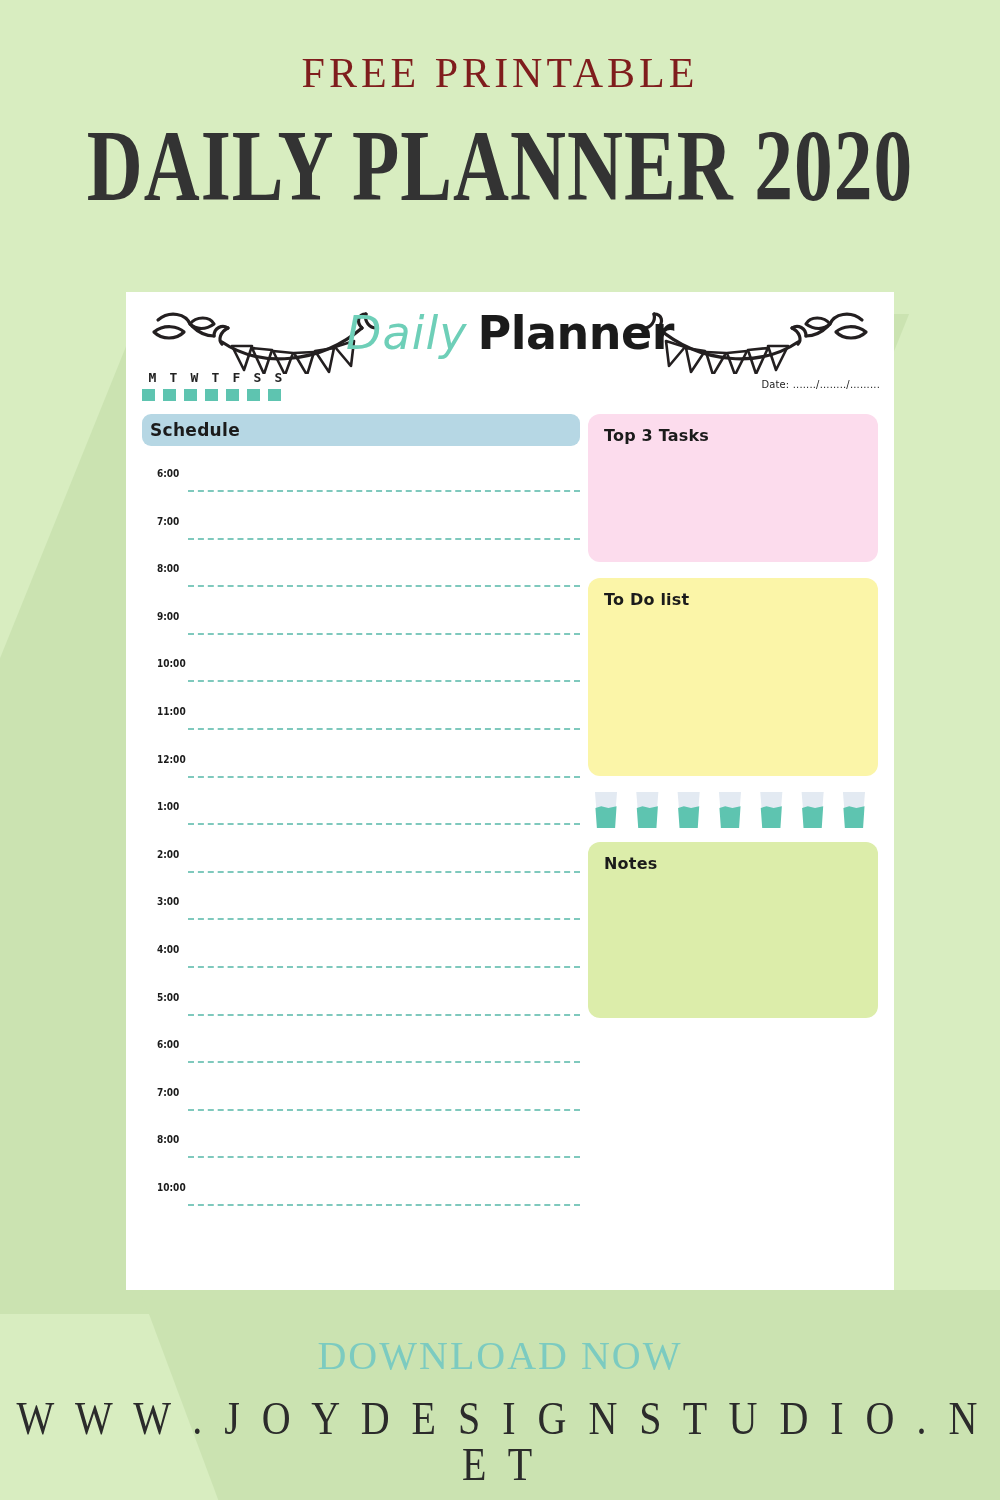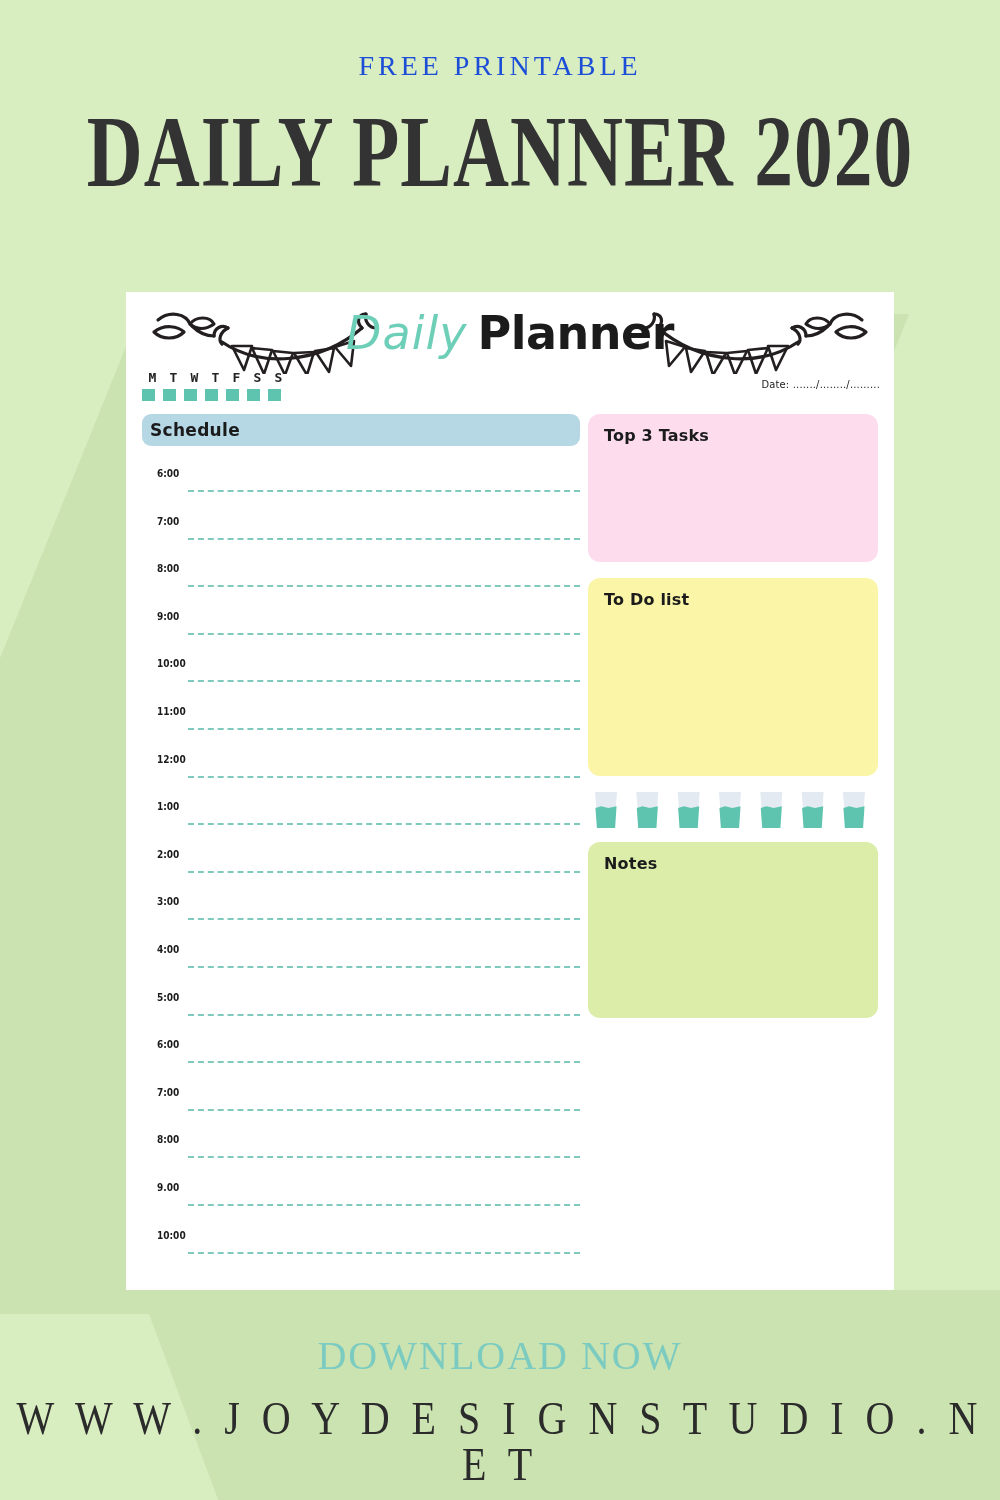--- a/index.html
+++ b/index.html
@@ -33,22 +33,22 @@
     z-index: 1;
   }
 
   
   #top-header {
     position: absolute; top: 0; left: 0; width: 1000px;
     z-index: 4; text-align: center; padding-top: 52px;
   }
   #eyebrow {
     font-family: "Liberation Serif", serif;
-    color: #1d4ed8;
-    font-size: 28px;
+    color: #7f1d1d;
+    font-size: 42px;
     letter-spacing: 4px;
     line-height: 1;
   }
   #main-title {
     font-family: "Liberation Serif", serif;
     font-weight: bold;
     color: #333333;
     font-size: 76px;
     letter-spacing: 1px;
     line-height: 1;
@@ -358,24 +358,20 @@
             </div>
           <div class="slot">
               <div class="t">7:00</div>
               <div class="rule"></div>
             </div>
           <div class="slot">
               <div class="t">8:00</div>
               <div class="rule"></div>
             </div>
           <div class="slot">
-              <div class="t">9.00</div>
-              <div class="rule"></div>
-            </div>
-          <div class="slot">
               <div class="t">10:00</div>
               <div class="rule"></div>
             </div>
         </div>
       </div>
 
       <div id="right-col">
 
         <div class="panel" id="panel-top3">
           <h3>Top 3 Tasks</h3>

